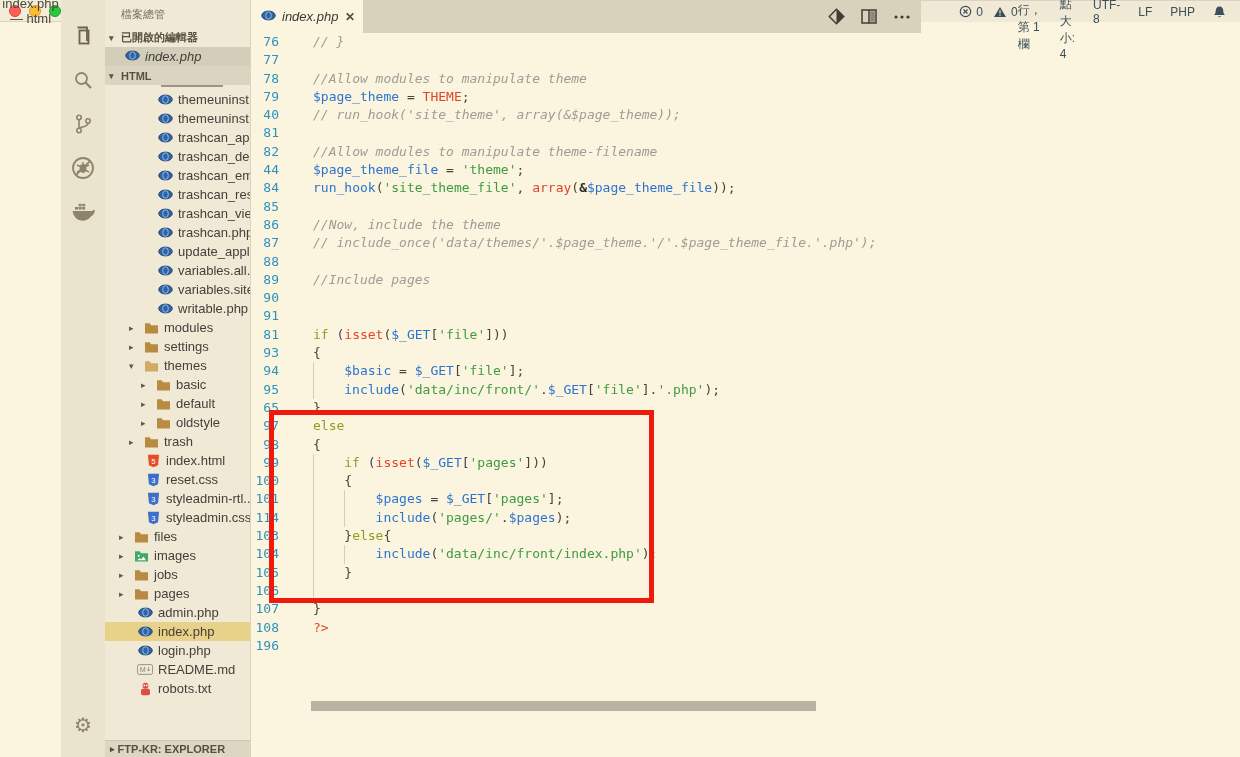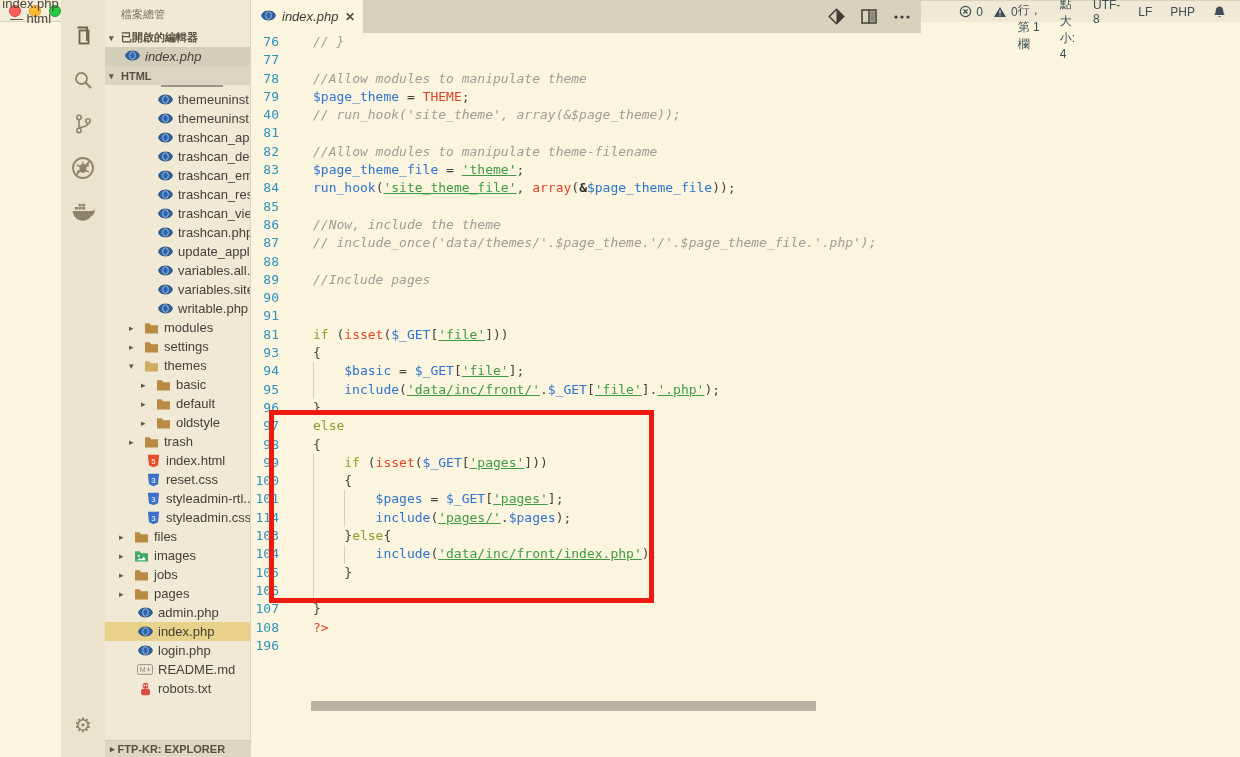--- a/index.html
+++ b/index.html
@@ -56,21 +56,21 @@
   .tab-actions .ta { cursor:pointer; display:flex; align-items:center; }
 
   
   .codearea { position:relative; flex:1 1 auto; background:#FBF4DF; overflow:hidden; }
   .codeline { position:relative; height:18.3px; line-height:18.3px; font-family:"DejaVu Sans Mono", monospace; font-size:13px; white-space:pre; display:flex; }
   .gutter-num { width:50px; flex:0 0 50px; text-align:right; padding-right:22px; color:#2C93BD; }
   .lcontent { padding-left:12px; display:flex; }
   .ind { display:inline-block; width:31.3px; border-left:1px solid rgba(120,110,80,0.28); height:18.3px; }
   .tk-c { color:#9E9C95; font-style:italic; }
   .tk-v { color:#2D74CF; }
-  .tk-s { color:#3E9B41;text-decoration:underline; }
+  .tk-s { color:#3E9B41; }
   .tk-k { color:#8F9D23; }
   .tk-r { color:#E2442B; }
   .tk-p { color:#45443C; }
   .tk-b { color:#2e2d26; font-weight:bold; }
 
   .redbox { position:absolute; left:18px; top:377px; width:385px; height:193px; border:5px solid #EE1A10; z-index:5; pointer-events:none; }
 
   
   .minimap { position:absolute; top:0; bottom:0; left:938px; width:100px; border-left:1px solid #EDE6CE; }
   .mm-row { position:relative; height:2.25px; }
@@ -504,34 +504,34 @@
 
       <div class="codearea">
         <div id="lines">
             <div class="codeline"><span class="gutter-num">76</span><span class="lcontent"><span class="tk-c">// }</span></span></div>
             <div class="codeline"><span class="gutter-num">77</span><span class="lcontent"></span></div>
             <div class="codeline"><span class="gutter-num">78</span><span class="lcontent"><span class="tk-c">//Allow modules to manipulate theme</span></span></div>
             <div class="codeline"><span class="gutter-num">79</span><span class="lcontent"><span class="tk-v">$page_theme</span><span class="tk-p"> = </span><span class="tk-r">THEME</span><span class="tk-p">;</span></span></div>
             <div class="codeline"><span class="gutter-num">40</span><span class="lcontent"><span class="tk-c">// run_hook('site_theme', array(&amp;$page_theme));</span></span></div>
             <div class="codeline"><span class="gutter-num">81</span><span class="lcontent"></span></div>
             <div class="codeline"><span class="gutter-num">82</span><span class="lcontent"><span class="tk-c">//Allow modules to manipulate theme-filename</span></span></div>
-            <div class="codeline"><span class="gutter-num">83</span><span class="lcontent"><span class="tk-v">$page_theme_file</span><span class="tk-p"> = </span><span class="tk-s">'theme'</span><span class="tk-p">;</span></span></div>
+            <div class="codeline"><span class="gutter-num">44</span><span class="lcontent"><span class="tk-v">$page_theme_file</span><span class="tk-p"> = </span><span class="tk-s">'theme'</span><span class="tk-p">;</span></span></div>
             <div class="codeline"><span class="gutter-num">84</span><span class="lcontent"><span class="tk-v">run_hook</span><span class="tk-p">(</span><span class="tk-s">'site_theme_file'</span><span class="tk-p">, </span><span class="tk-r">array</span><span class="tk-p">(</span><span class="tk-b">&amp;</span><span class="tk-v">$page_theme_file</span><span class="tk-p">));</span></span></div>
             <div class="codeline"><span class="gutter-num">85</span><span class="lcontent"></span></div>
             <div class="codeline"><span class="gutter-num">86</span><span class="lcontent"><span class="tk-c">//Now, include the theme</span></span></div>
             <div class="codeline"><span class="gutter-num">87</span><span class="lcontent"><span class="tk-c">// include_once('data/themes/'.$page_theme.'/'.$page_theme_file.'.php');</span></span></div>
             <div class="codeline"><span class="gutter-num">88</span><span class="lcontent"></span></div>
             <div class="codeline"><span class="gutter-num">89</span><span class="lcontent"><span class="tk-c">//Include pages</span></span></div>
             <div class="codeline"><span class="gutter-num">90</span><span class="lcontent"></span></div>
             <div class="codeline"><span class="gutter-num">91</span><span class="lcontent"></span></div>
             <div class="codeline"><span class="gutter-num">81</span><span class="lcontent"><span class="tk-k">if</span><span class="tk-p"> (</span><span class="tk-r">isset</span><span class="tk-p">(</span><span class="tk-v">$_GET</span><span class="tk-p">[</span><span class="tk-s">'file'</span><span class="tk-p">]))</span></span></div>
             <div class="codeline"><span class="gutter-num">93</span><span class="lcontent"><span class="tk-p">{</span></span></div>
             <div class="codeline"><span class="gutter-num">94</span><span class="lcontent"><span class="ind"></span><span class="tk-v">$basic</span><span class="tk-p"> = </span><span class="tk-v">$_GET</span><span class="tk-p">[</span><span class="tk-s">'file'</span><span class="tk-p">];</span></span></div>
             <div class="codeline"><span class="gutter-num">95</span><span class="lcontent"><span class="ind"></span><span class="tk-v">include</span><span class="tk-p">(</span><span class="tk-s">'data/inc/front/'</span><span class="tk-p">.</span><span class="tk-v">$_GET</span><span class="tk-p">[</span><span class="tk-s">'file'</span><span class="tk-p">]</span><span class="tk-p">.</span><span class="tk-s">'.php'</span><span class="tk-p">);</span></span></div>
-            <div class="codeline"><span class="gutter-num">96</span><span class="lcontent"><span class="tk-p">}</span></span></div>
+            <div class="codeline"><span class="gutter-num">65</span><span class="lcontent"><span class="tk-p">}</span></span></div>
             <div class="codeline"><span class="gutter-num">97</span><span class="lcontent"><span class="tk-k">else</span></span></div>
             <div class="codeline"><span class="gutter-num">98</span><span class="lcontent"><span class="tk-p">{</span></span></div>
             <div class="codeline"><span class="gutter-num">99</span><span class="lcontent"><span class="ind"></span><span class="tk-k">if</span><span class="tk-p"> (</span><span class="tk-r">isset</span><span class="tk-p">(</span><span class="tk-v">$_GET</span><span class="tk-p">[</span><span class="tk-s">'pages'</span><span class="tk-p">]))</span></span></div>
             <div class="codeline"><span class="gutter-num">100</span><span class="lcontent"><span class="ind"></span><span class="tk-p">{</span></span></div>
             <div class="codeline"><span class="gutter-num">101</span><span class="lcontent"><span class="ind"></span><span class="ind"></span><span class="tk-v">$pages</span><span class="tk-p"> = </span><span class="tk-v">$_GET</span><span class="tk-p">[</span><span class="tk-s">'pages'</span><span class="tk-p">];</span></span></div>
             <div class="codeline"><span class="gutter-num">114</span><span class="lcontent"><span class="ind"></span><span class="ind"></span><span class="tk-v">include</span><span class="tk-p">(</span><span class="tk-s">'pages/'</span><span class="tk-p">.</span><span class="tk-v">$pages</span><span class="tk-p">);</span></span></div>
             <div class="codeline"><span class="gutter-num">103</span><span class="lcontent"><span class="ind"></span><span class="tk-p">}</span><span class="tk-k">else</span><span class="tk-p">{</span></span></div>
             <div class="codeline"><span class="gutter-num">104</span><span class="lcontent"><span class="ind"></span><span class="ind"></span><span class="tk-v">include</span><span class="tk-p">(</span><span class="tk-s">'data/inc/front/index.php'</span><span class="tk-p">);</span></span></div>
             <div class="codeline"><span class="gutter-num">105</span><span class="lcontent"><span class="ind"></span><span class="tk-p">}</span></span></div>
             <div class="codeline"><span class="gutter-num">106</span><span class="lcontent"><span class="ind"></span></span></div>

